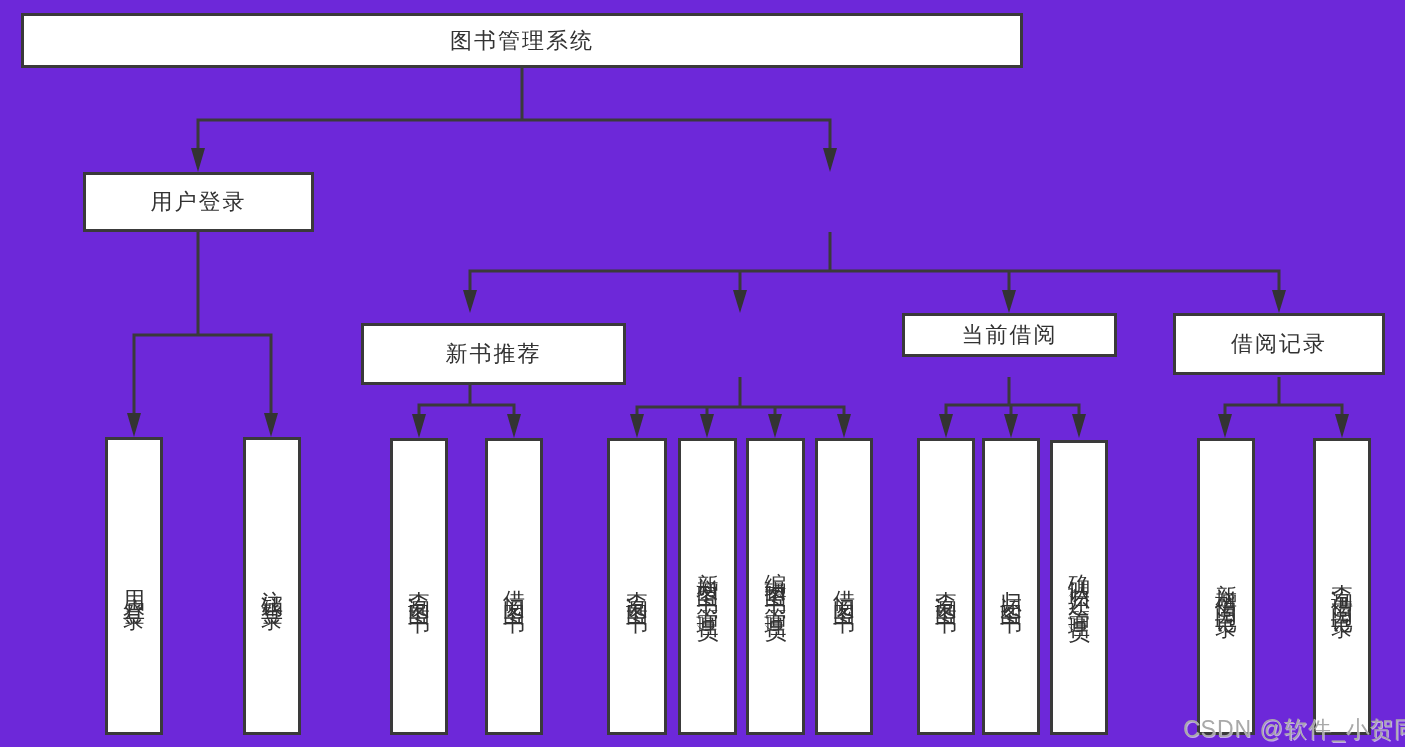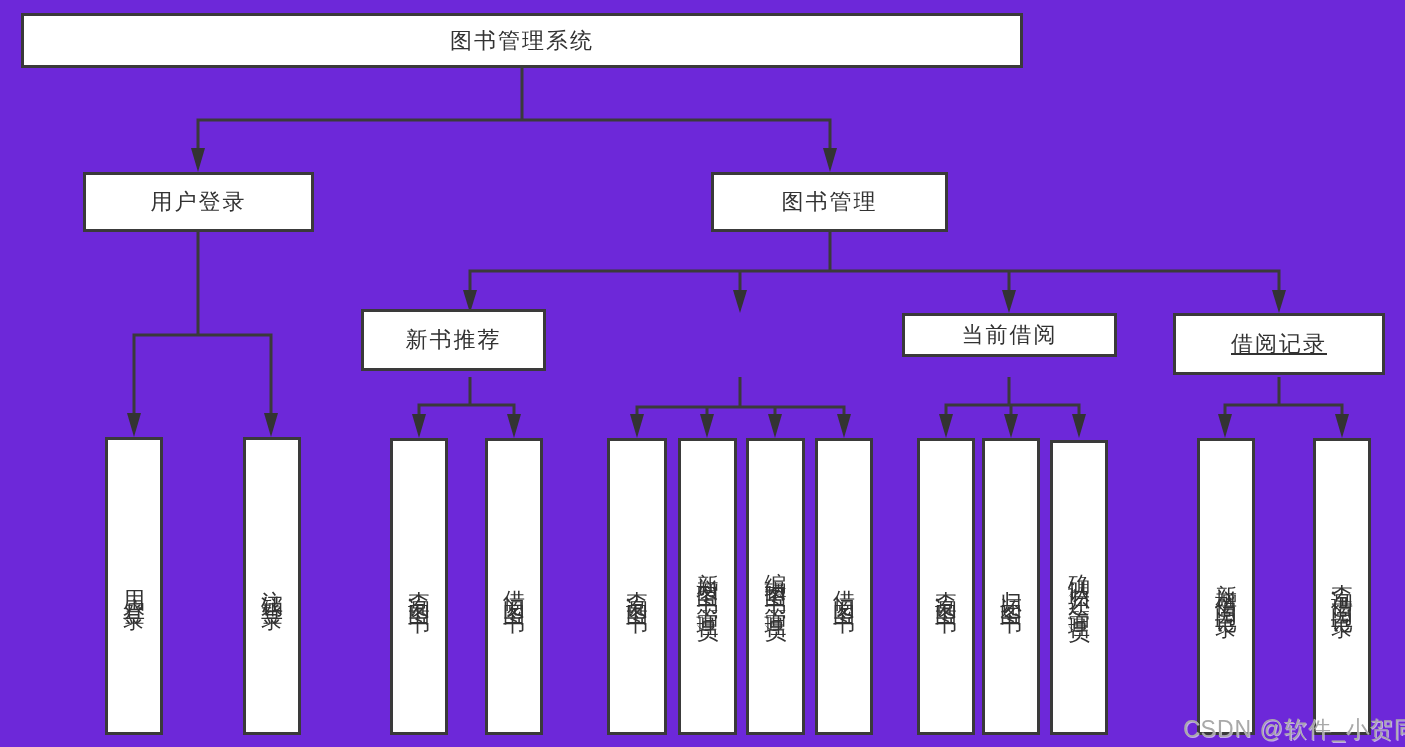--- a/index.html
+++ b/index.html
@@ -103,31 +103,28 @@
     </g>
   </svg>
 
   <div class="node hbox" style="left:21px; top:13px; width:1002px; height:55px;">
     <span>图书管理系统</span>
   </div>
 
   <div class="node hbox" style="left:83px; top:172px; width:231px; height:60px;">
     <span>用户登录</span>
   </div>
-  <div class="node hbox" style="left:711px; top:172px; width:237px; height:60px;">
-    <span>图书管理</span>
-  </div>
 
-  <div class="node hbox" style="left:361px; top:309px; width:185px; height:62px;">
+  <div class="node hbox" style="left:361px; top:323px; width:265px; height:62px;">
     <span>新书推荐</span>
   </div>
   <div class="node hbox" style="left:902px; top:313px; width:215px; height:44px;">
     <span>当前借阅</span>
   </div>
-  <div class="node hbox" style="left:1173px; top:313px; width:212px; height:62px;text-decoration:underline;">
+  <div class="node hbox" style="left:1173px; top:313px; width:212px; height:62px;">
     <span>借阅记录</span>
   </div>
 
   <div class="node vbox" style="left:105px; top:437px; width:58px; height:298px;">
     <span>用户登录</span>
   </div>
   <div class="node vbox" style="left:243px; top:437px; width:58px; height:298px;">
     <span>注销登录</span>
   </div>
 

